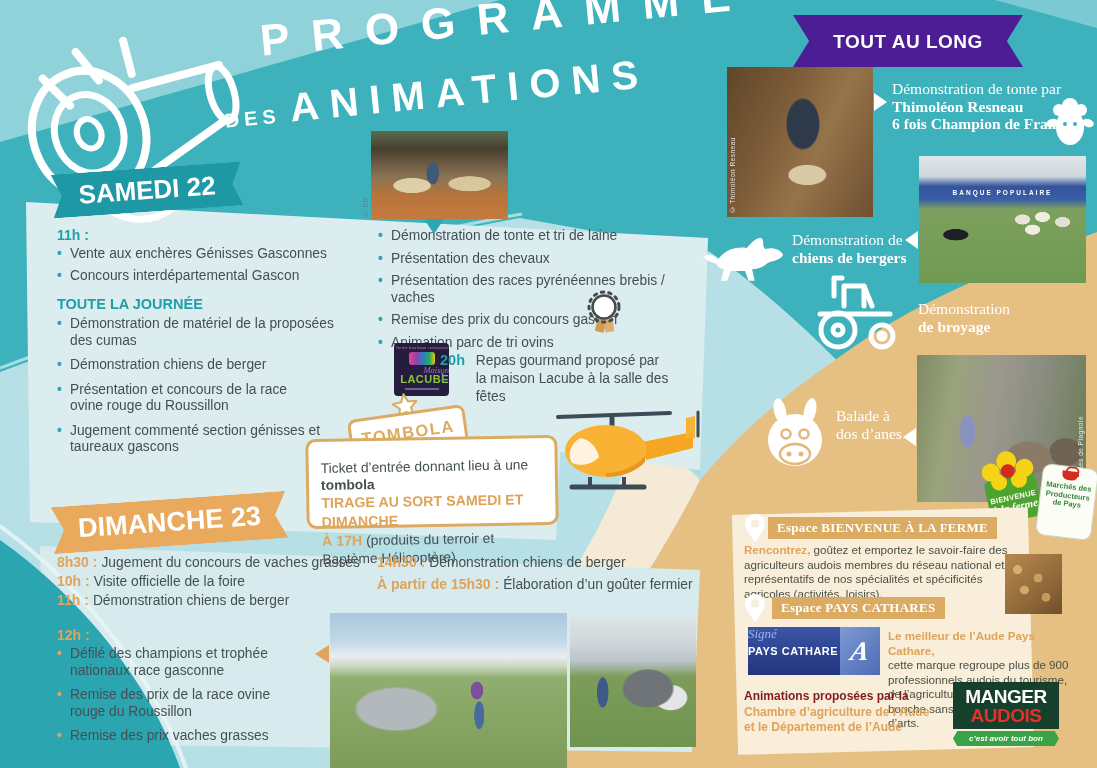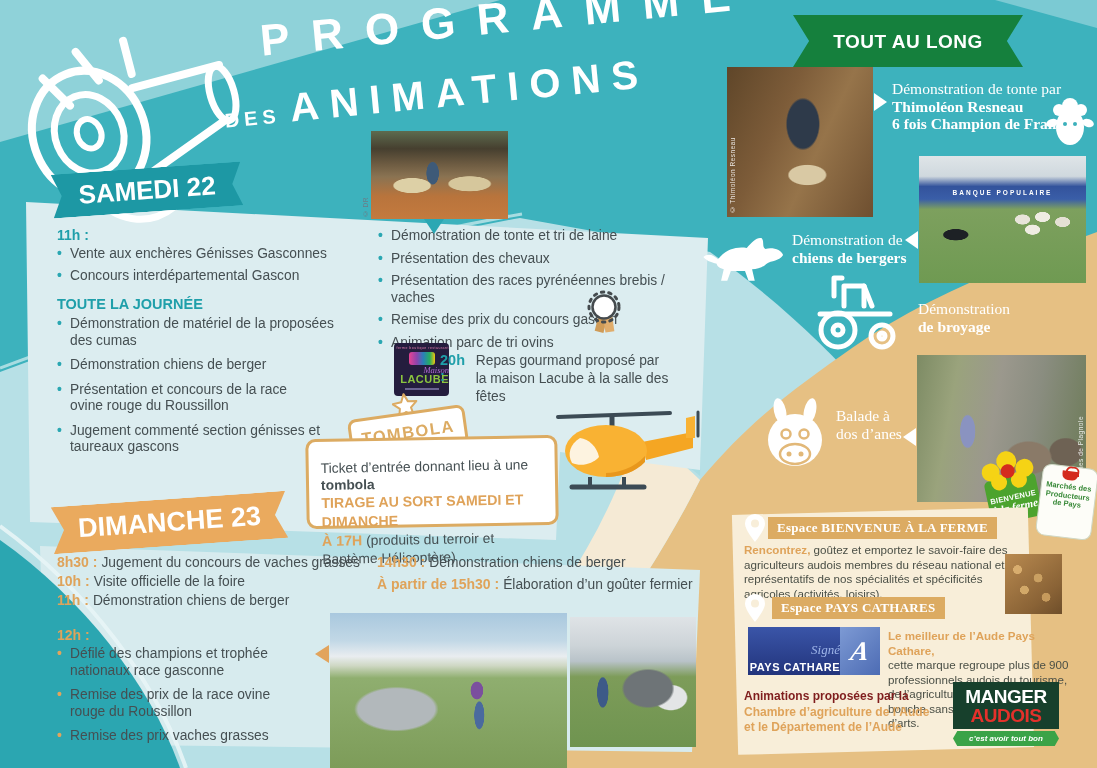--- a/index.html
+++ b/index.html
@@ -16,21 +16,21 @@
   
   .title1{font-size:44px;font-weight:700;letter-spacing:22px;color:#fff;transform:rotate(-5.5deg);transform-origin:left top;white-space:nowrap;}
   .title2{transform:rotate(-5.5deg);transform-origin:left top;color:#fff;white-space:nowrap;display:flex;align-items:baseline;gap:10px;}
   .title2 .small{font-size:20px;font-weight:700;letter-spacing:5px;}
   .title2 .big{font-size:40px;font-weight:700;letter-spacing:11px;}
   
   .ribbon{display:flex;align-items:center;justify-content:center;color:#fff;font-weight:700;
           clip-path:polygon(0 0,100% 0,95% 50%,100% 100%,0 100%,5% 50%);}
   .ribbon.teal{background:#1d98a4;}
   .ribbon.orange{background:#eaaa5e;}
-  .flag{background:#15803d;color:#fff;font-weight:700;text-align:center;
+  .flag{background:#4c1d95;color:#fff;font-weight:700;text-align:center;
         clip-path:polygon(0 0,100% 0,93% 50%,100% 100%,0 100%,7% 50%);
         display:flex;flex-direction:column;justify-content:center;letter-spacing:.5px;}
   
   .li{position:relative;padding-left:13px;font-size:13.8px;line-height:16.5px;margin-bottom:5px;}
   .li::before{content:"•";position:absolute;left:0;top:0;font-weight:700;}
   .li.tb::before{color:#2aa7b2;}
   .li.ob::before{color:#e2a45c;}
   .timelabel{font-weight:700;font-size:14px;}
   .row{font-size:13.8px;line-height:19px;white-space:nowrap;}
   .row .timelabel{margin-right:4px;}
@@ -337,21 +337,21 @@
 
   <svg class="abs layer" style="left:744px;top:593px;" width="22" height="30" viewBox="0 0 22 30">
     <path d="M11,29 C11,29 1,17 1,10.5 A10,9.5 0 1 1 21,10.5 C21,17 11,29 11,29 Z" fill="#fff"></path>
     <circle cx="11" cy="10.5" r="4" fill="#f8eed9"></circle>
   </svg>
   <div class="abs layer esp-ribbon" style="left:772px;top:597px;">
     <span>Espace PAYS CATHARES</span>
   </div>
 
   <div class="abs layer" style="left:748px;top:627px;width:132px;height:48px;display:flex;">
-    <div style="width:92px;height:100%;background:linear-gradient(180deg,#3a55a8,#22347c);padding-top:16px;box-sizing:border-box;text-align:right;">
+    <div style="width:92px;height:100%;background:linear-gradient(180deg,#3a55a8,#22347c);padding-top:0;box-sizing:border-box;text-align:left;">
       <div class="serif" style="font-style:italic;color:#9db4e8;font-size:13px;line-height:14px;">Signé</div>
       <div style="color:#fff;font-size:11px;font-weight:700;letter-spacing:.5px;margin-top:4px;">PAYS CATHARE</div>
     </div>
     <div style="width:40px;height:100%;background:linear-gradient(135deg,#7d9ad4,#4d6cb4);display:flex;align-items:center;justify-content:center;">
       <span class="serif" style="color:#fff;font-size:27px;font-weight:700;font-style:italic;transform:skewX(-10deg);">A</span>
     </div>
   </div>
   <div class="abs layer para" style="left:888px;top:629px;width:186px;">
     <span class="t-gold bold">Le meilleur de l’Aude Pays Cathare,</span><br>
     <span>cette marque regroupe plus de 900 professionnels audois du tourisme, de l’agriculture, des métiers de bouche sans oublier les artisans d’arts.</span>

